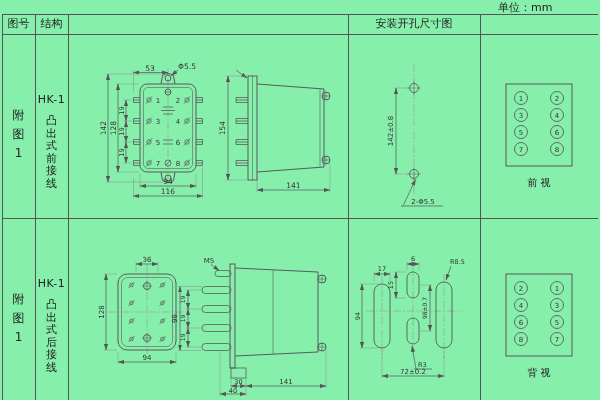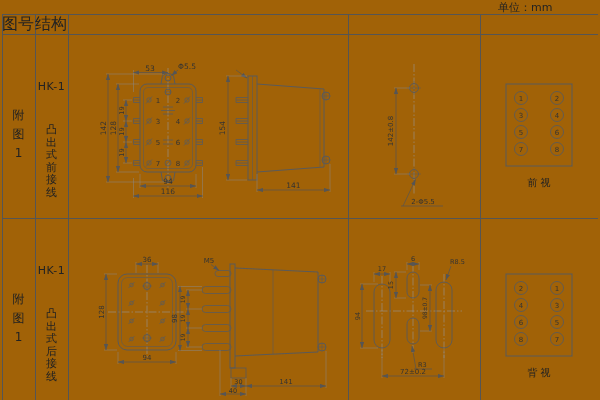--- a/index.html
+++ b/index.html
@@ -1,29 +1,29 @@
 <!DOCTYPE html>
 <html><head>
 <meta charset="utf-8">
 <style>
   html,body{margin:0;padding:0;}
-  .page{position:relative;width:600px;height:400px;background:#a16207;
+  .page{position:relative;width:600px;height:400px;background:#86efac;
         font-family:"DejaVu Sans",sans-serif;color:#222;overflow:hidden;}
   .hline,.vline{position:absolute;background:#555;}
   .hline{height:1px;}
   .vline{width:1px;}
   .cell{position:absolute;}
   .hcell{position:absolute;top:14px;height:20px;line-height:20px;
-         font-size:16px;color:#222;}
+         text-align:center;font-size:11px;color:#222;}
   .unit{position:absolute;left:498px;top:0px;font-size:11px;color:#222;}
   .figno{display:flex;flex-direction:column;align-items:center;
          padding-top:72px;font-size:12px;box-sizing:border-box;}
   .figno div{line-height:19px;}
   .structcell{display:flex;flex-direction:column;align-items:center;
-              padding-top:46px;box-sizing:border-box;font-size:11px;gap:22px;}
+              padding-top:59px;box-sizing:border-box;font-size:11px;}
   .model{margin-bottom:9px;letter-spacing:0.5px;}
   .vchars div{line-height:12.5px;text-align:center;}
   svg text{font-family:"DejaVu Sans",sans-serif;}
 </style>
 </head>
 <body>
 
 <div class="page">
 
   <div class="unit">单位：mm</div>
@@ -32,20 +32,21 @@
   <div class="hline" style="left:2px;top:34px;width:596px"></div>
   <div class="hline" style="left:2px;top:218px;width:596px"></div>
   <div class="vline" style="left:2px;top:14px;height:386px"></div>
   <div class="vline" style="left:35px;top:14px;height:386px"></div>
   <div class="vline" style="left:68px;top:14px;height:386px"></div>
   <div class="vline" style="left:348px;top:14px;height:386px"></div>
   <div class="vline" style="left:480px;top:14px;height:386px"></div>
 
   <div class="hcell" style="left:2px;width:33px">图号</div>
   <div class="hcell" style="left:35px;width:33px">结构</div>
+  <div class="hcell" style="left:348px;width:132px">安装开孔尺寸图</div>
 
   <div class="cell figno" style="left:2px;top:34px;width:33px;height:184px">
       <div>附</div>
       <div>图</div>
       <div>1</div>
     </div>
 
   <div class="cell structcell" style="left:35px;top:34px;width:33px;height:184px">
     <div class="model">HK-1</div>
     <div class="vchars">

